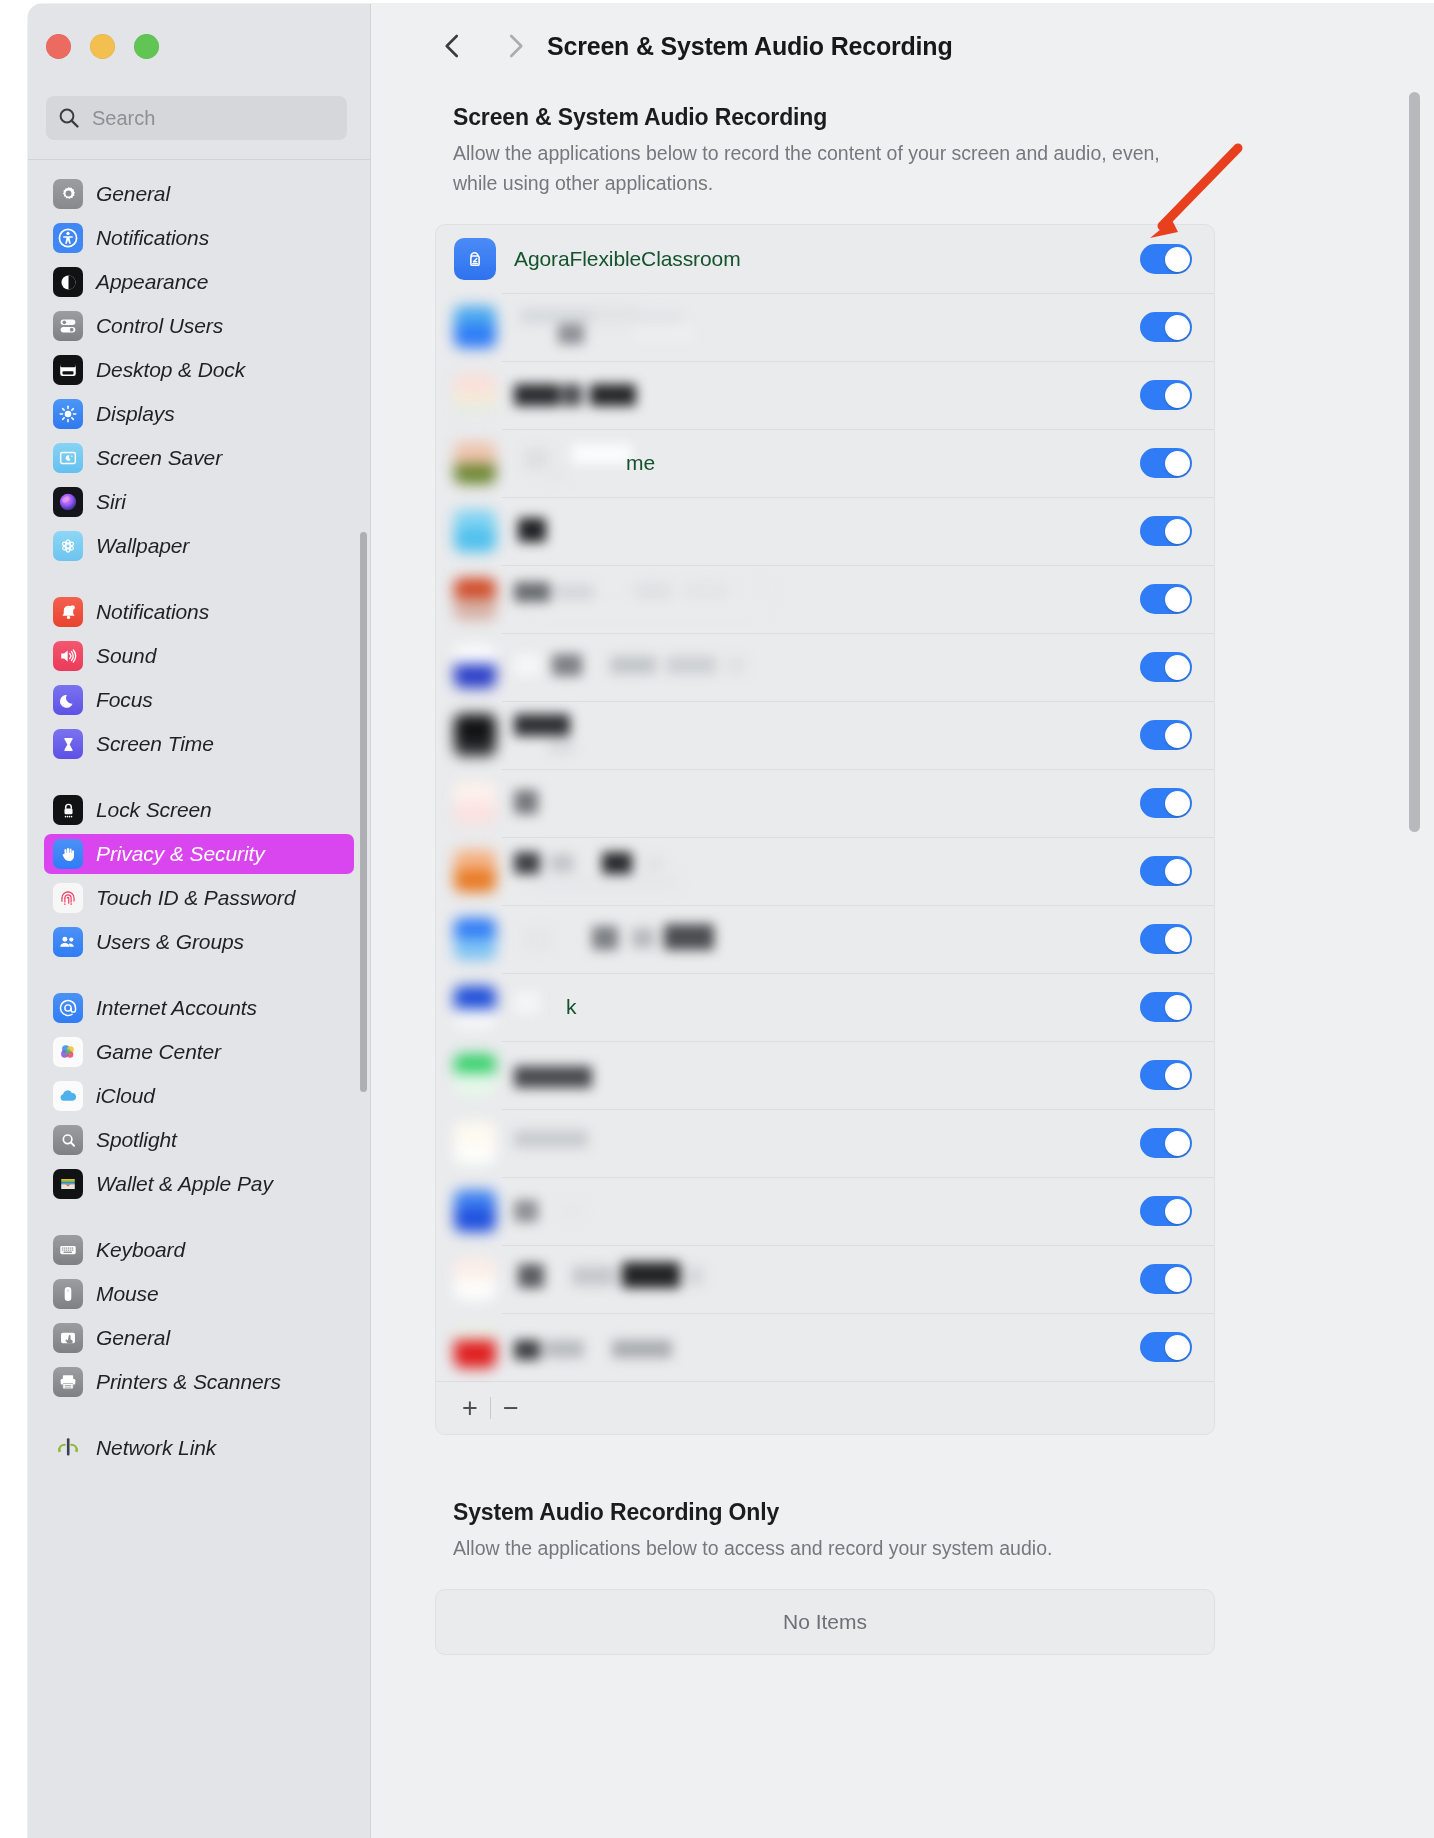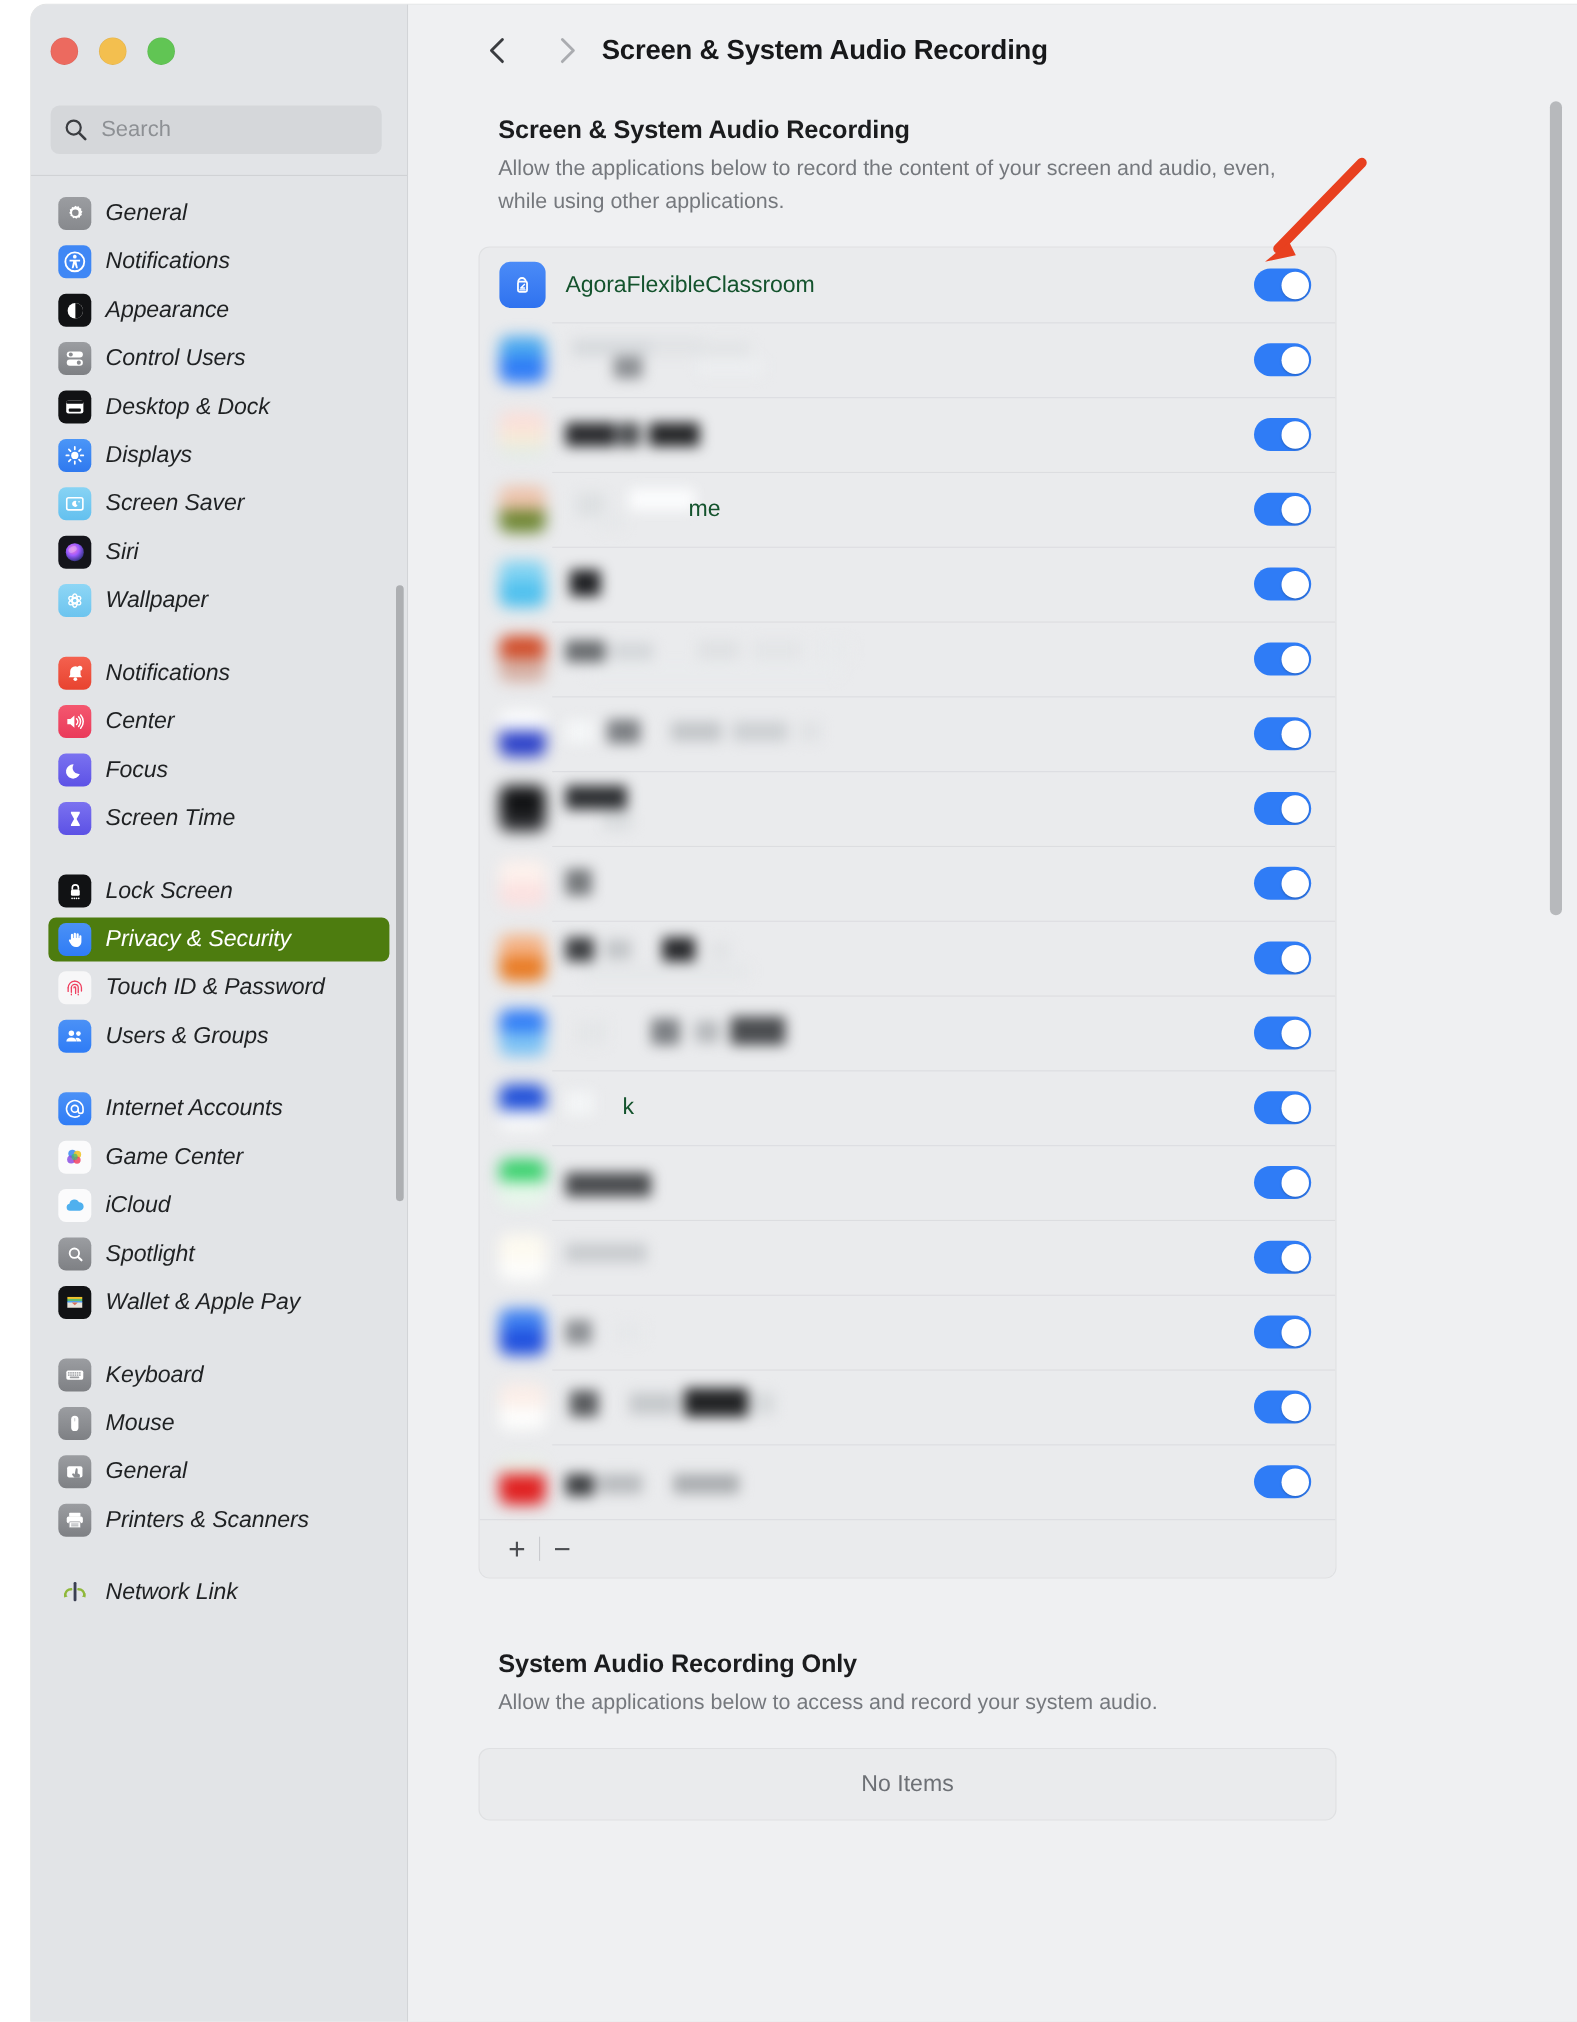--- a/index.html
+++ b/index.html
@@ -72,21 +72,21 @@
   }
   .nav-group { padding: 0 0 18px 0; font-style: italic; }
   .nav-item {
     display: flex; align-items: center;
     height: 40px;
     margin: 4px 16px;
     padding: 0 9px;
     border-radius: 7px;
     box-sizing: border-box;
   }
-  .nav-item.selected { background: #4d7c0f; }
+  .nav-item.selected { background: #d946ef; }
   .nav-item .ico {
     width: 30px; height: 30px; border-radius: 7px;
     flex: none; margin-right: 13px;
     display: flex; align-items: center; justify-content: center;
     overflow: hidden;
     position: relative;
   }
   .nav-item .lbl {
     font-size: 21px; color: #1f2123; white-space: nowrap;
     letter-spacing: -0.1px;
@@ -382,21 +382,21 @@
           <span class="ico" style="background:linear-gradient(180deg,#f4576f,#ea3a5a)">
             <svg viewBox="0 0 24 24" width="22" height="22">
                   <path fill="#fff" d="M4.6 9.4h3.1L11.6 6v12L7.7 14.6H4.6z"></path>
                   <g fill="none" stroke="#fff" stroke-width="1.5" stroke-linecap="round">
                     <path d="M13.8 9.2a4 4 0 010 5.6"></path>
                     <path d="M15.8 7.2a7 7 0 010 9.6"></path>
                     <path d="M17.8 5.4a9.8 9.8 0 010 13.2"></path>
                   </g>
                 </svg>
           </span>
-          <span class="lbl">Center</span>
+          <span class="lbl">Sound</span>
         </div>
         <div class="nav-item">
           <span class="ico" style="background:linear-gradient(180deg,#7a72f0,#5d52e6)">
             <svg viewBox="0 0 24 24" width="21" height="21">
                   <path fill="#fff" d="M16.6 15.6A6.6 6.6 0 0110.2 5.6a7.4 7.4 0 106.4 10z"></path>
                 </svg>
           </span>
           <span class="lbl">Focus</span>
         </div>
         <div class="nav-item">

